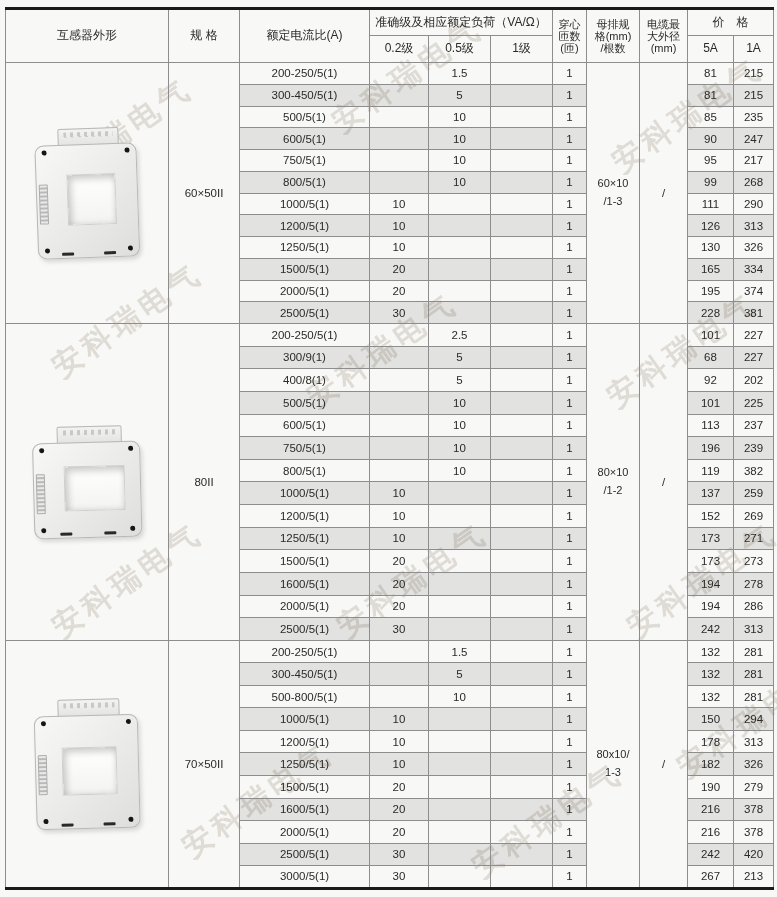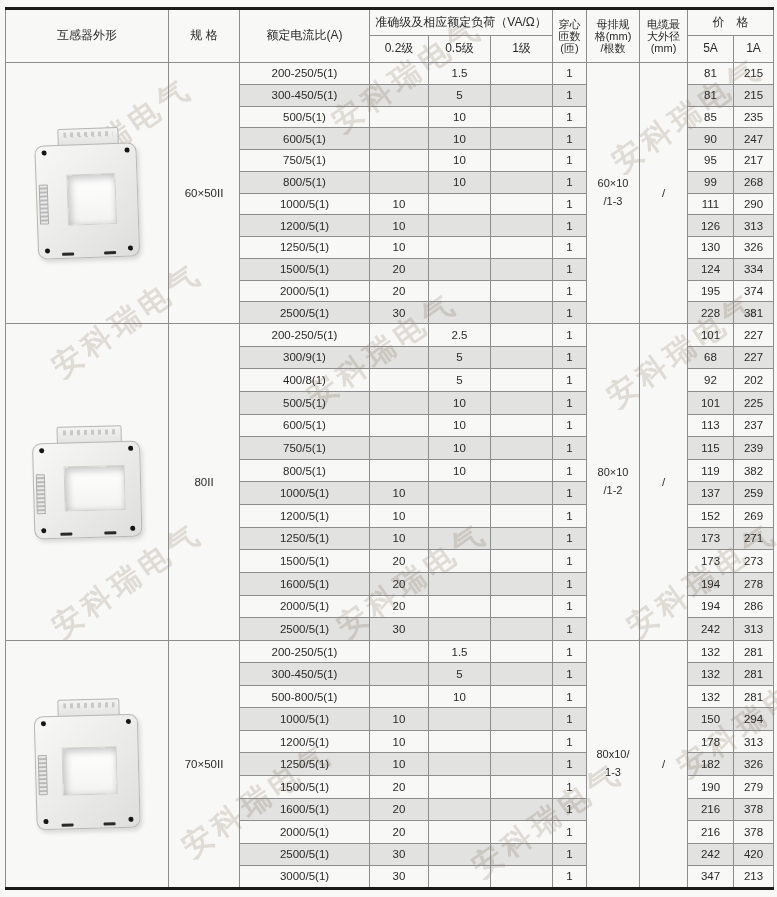--- a/index.html
+++ b/index.html
@@ -211,21 +211,21 @@
           <td>1</td>
           <td>130</td>
           <td>326</td>
         </tr>
         <tr style="height: 21.75px;">
           <td class="shade">1500/5(1)</td>
           <td class="shade">20</td>
           <td class="shade"></td>
           <td class="shade"></td>
           <td class="shade">1</td>
-          <td class="shade">124</td>
+          <td class="shade">165</td>
           <td class="shade">334</td>
         </tr>
         <tr style="height: 21.75px;">
           <td>2000/5(1)</td>
           <td>20</td>
           <td></td>
           <td></td>
           <td>1</td>
           <td>195</td>
           <td>374</td>
@@ -303,21 +303,21 @@
           <td>1</td>
           <td>113</td>
           <td>237</td>
         </tr>
         <tr style="height: 22.64px;">
           <td class="shade">750/5(1)</td>
           <td class="shade"></td>
           <td class="shade">10</td>
           <td class="shade"></td>
           <td class="shade">1</td>
-          <td class="shade">115</td>
+          <td class="shade">196</td>
           <td class="shade">239</td>
         </tr>
         <tr style="height: 22.64px;">
           <td>800/5(1)</td>
           <td></td>
           <td>10</td>
           <td></td>
           <td>1</td>
           <td>119</td>
           <td>382</td>
@@ -494,18 +494,18 @@
           <td class="shade">1</td>
           <td class="shade">242</td>
           <td class="shade">420</td>
         </tr>
         <tr style="height: 22.55px;">
           <td>3000/5(1)</td>
           <td>30</td>
           <td></td>
           <td></td>
           <td>1</td>
-          <td>347</td>
+          <td>267</td>
           <td>213</td>
         </tr>
       </tbody>
   </table>
 </div>
 
 </body></html>

